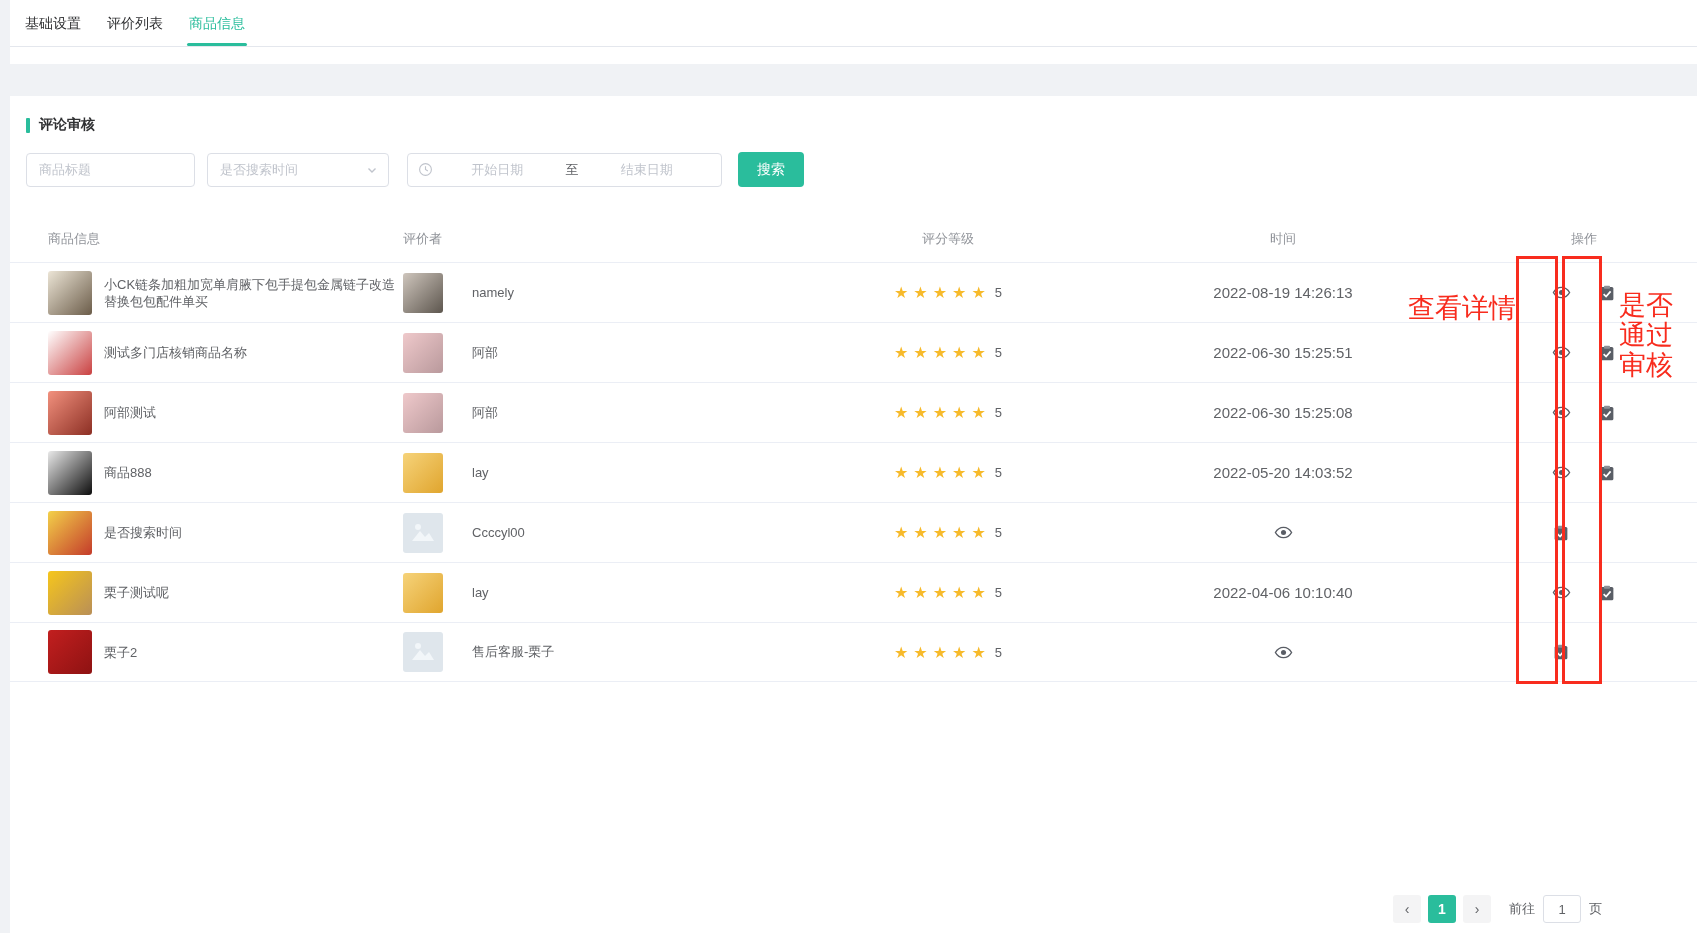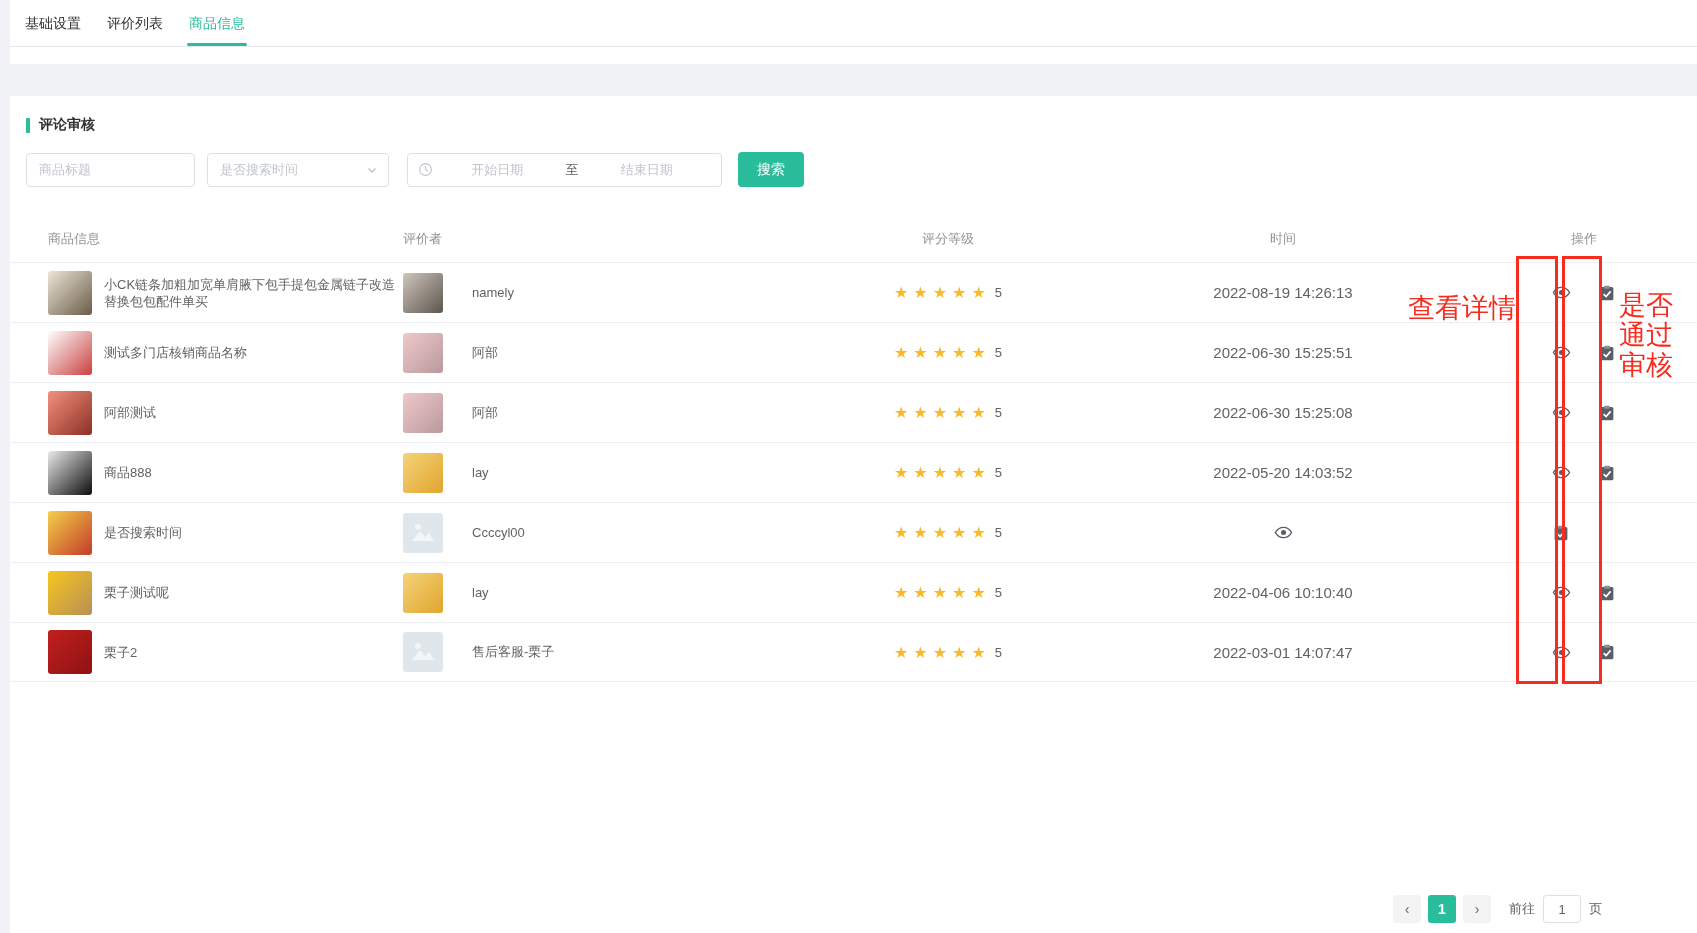--- a/index.html
+++ b/index.html
@@ -359,21 +359,20 @@
         <svg width="26" height="26" viewBox="0 0 26 26">
           <circle cx="8" cy="7" r="3" fill="#f2f6f9"></circle>
           <path d="M2 21 L10 11 L15 17 L19 13 L24 21 Z" fill="#f2f6f9"></path>
         </svg>
       </div>
       <div class="rname">售后客服-栗子</div>
     </div>
     <div class="cell rating">
       <span class="stars">★★★★★</span><span class="rnum">5</span>
     </div>
-    <div class="cell time">2022-03-01 14:07:47</div>
     <div class="cell act">
       <svg class="ic" width="19" height="19" viewBox="0 0 24 24">
         <path d="M12 5.5 C6.5 5.5 2.8 10.2 1.8 12 C2.8 13.8 6.5 18.5 12 18.5 C17.5 18.5 21.2 13.8 22.2 12 C21.2 10.2 17.5 5.5 12 5.5 Z" fill="none" stroke="#5a5e66" stroke-width="1.8"></path>
         <circle cx="12" cy="12" r="3.2" fill="#5a5e66"></circle>
       </svg>
     </div>
     <div class="cell act">
       <svg class="ic" width="18" height="18" viewBox="0 0 24 24">
         <rect x="3.5" y="4" width="17" height="17.5" rx="2" fill="#5a5e66"></rect>
         <rect x="8" y="2.2" width="8" height="4" rx="1" fill="#8b8f96"></rect>

